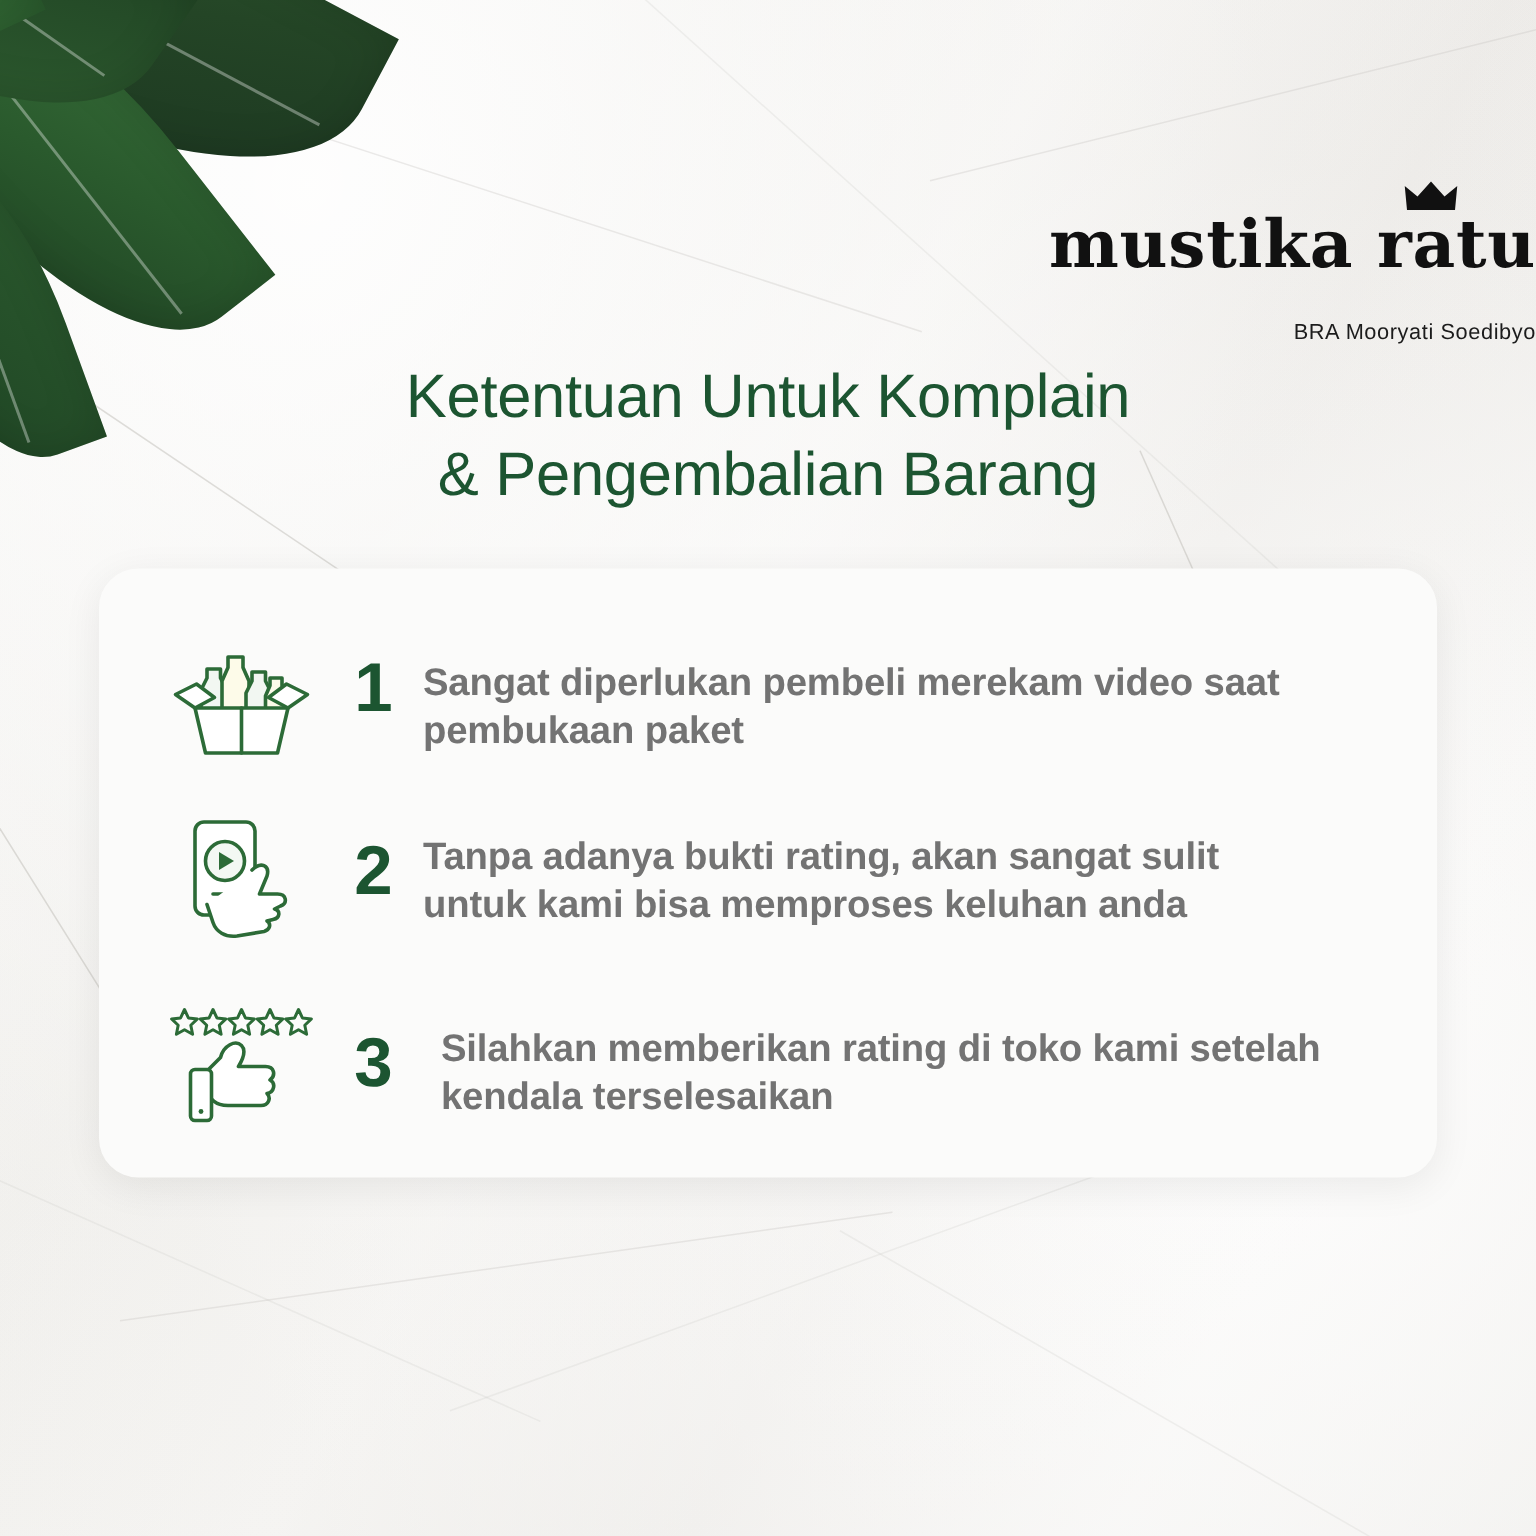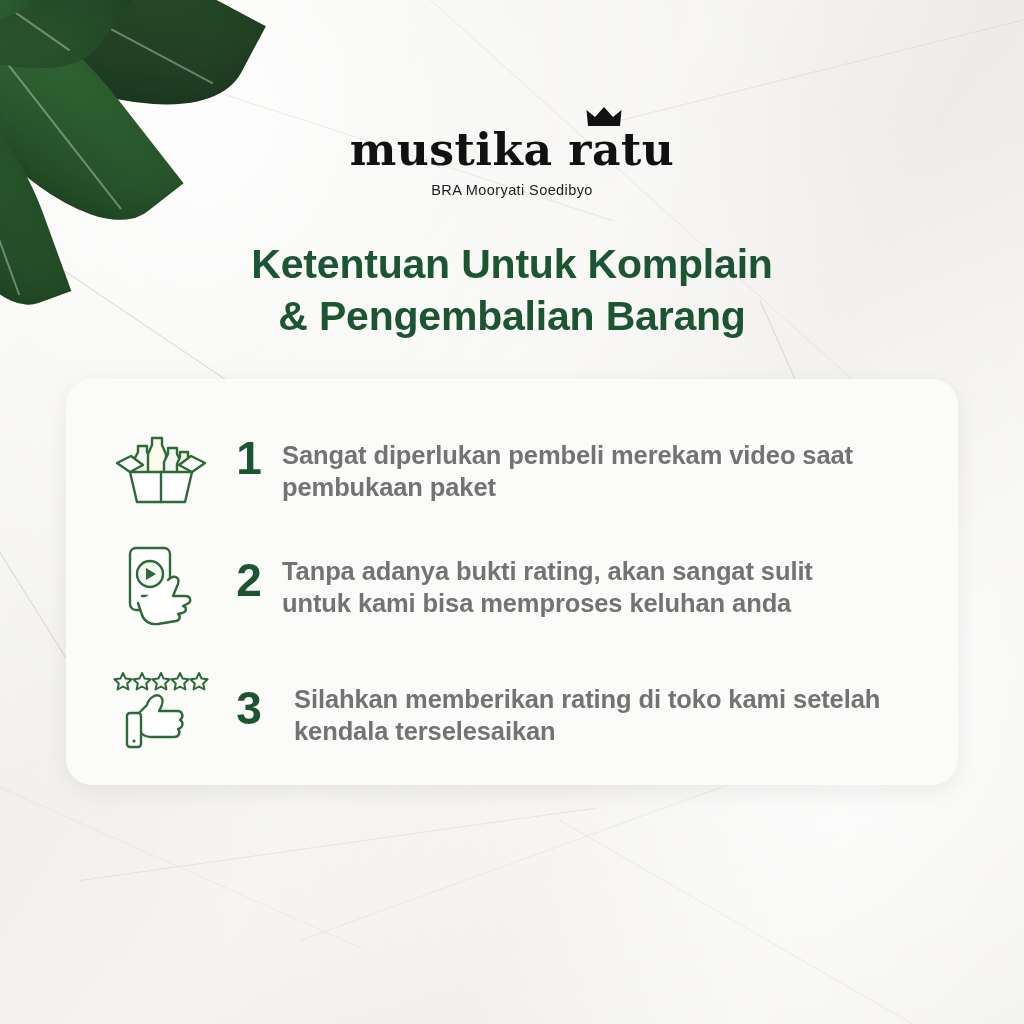--- a/index.html
+++ b/index.html
@@ -90,56 +90,56 @@
     right: -60px; bottom: 40px;
     width: 330px; height: 145px;
     background: linear-gradient(155deg, #38733a 0%, #2a5a2d 55%, #1d3f21 100%);
     transform: rotate(-115deg);
   }
 
   
   #brand {
     position: absolute;
     left: 0; right: 0;
-    top: 128px;
-    text-align: center;
+    top: 142px;
+    text-align: right;
   }
   #brand-wordmark {
     font-family: "DejaVu Serif", serif;
     font-size: 44px;
     font-weight: bold;
     letter-spacing: 0.5px;
     color: #111111;
     line-height: 1;
     position: relative;
     display: inline-block;
   }
   #crown-icon {
     position: absolute;
     right: 52px;
     top: -22px;
     width: 36px;
     height: 22px;
   }
   #brand-tagline {
-    margin-top: 10px;
+    margin-top: 28px;
     font-size: 14.5px;
     letter-spacing: 0.4px;
     color: #1c1c1c;
   }
 
   
   #headline {
     position: absolute;
     left: 0; right: 0;
     top: 238px;
     text-align: center;
     color: #1c5531;
     font-size: 41px;
-    font-weight: bold;
+    font-weight: normal;
     line-height: 1.28;
     letter-spacing: -0.2px;
   }
   #headline .l2 { display: block; }
 
   
   #card {
     position: absolute;
     left: 66px;
     top: 379px;

